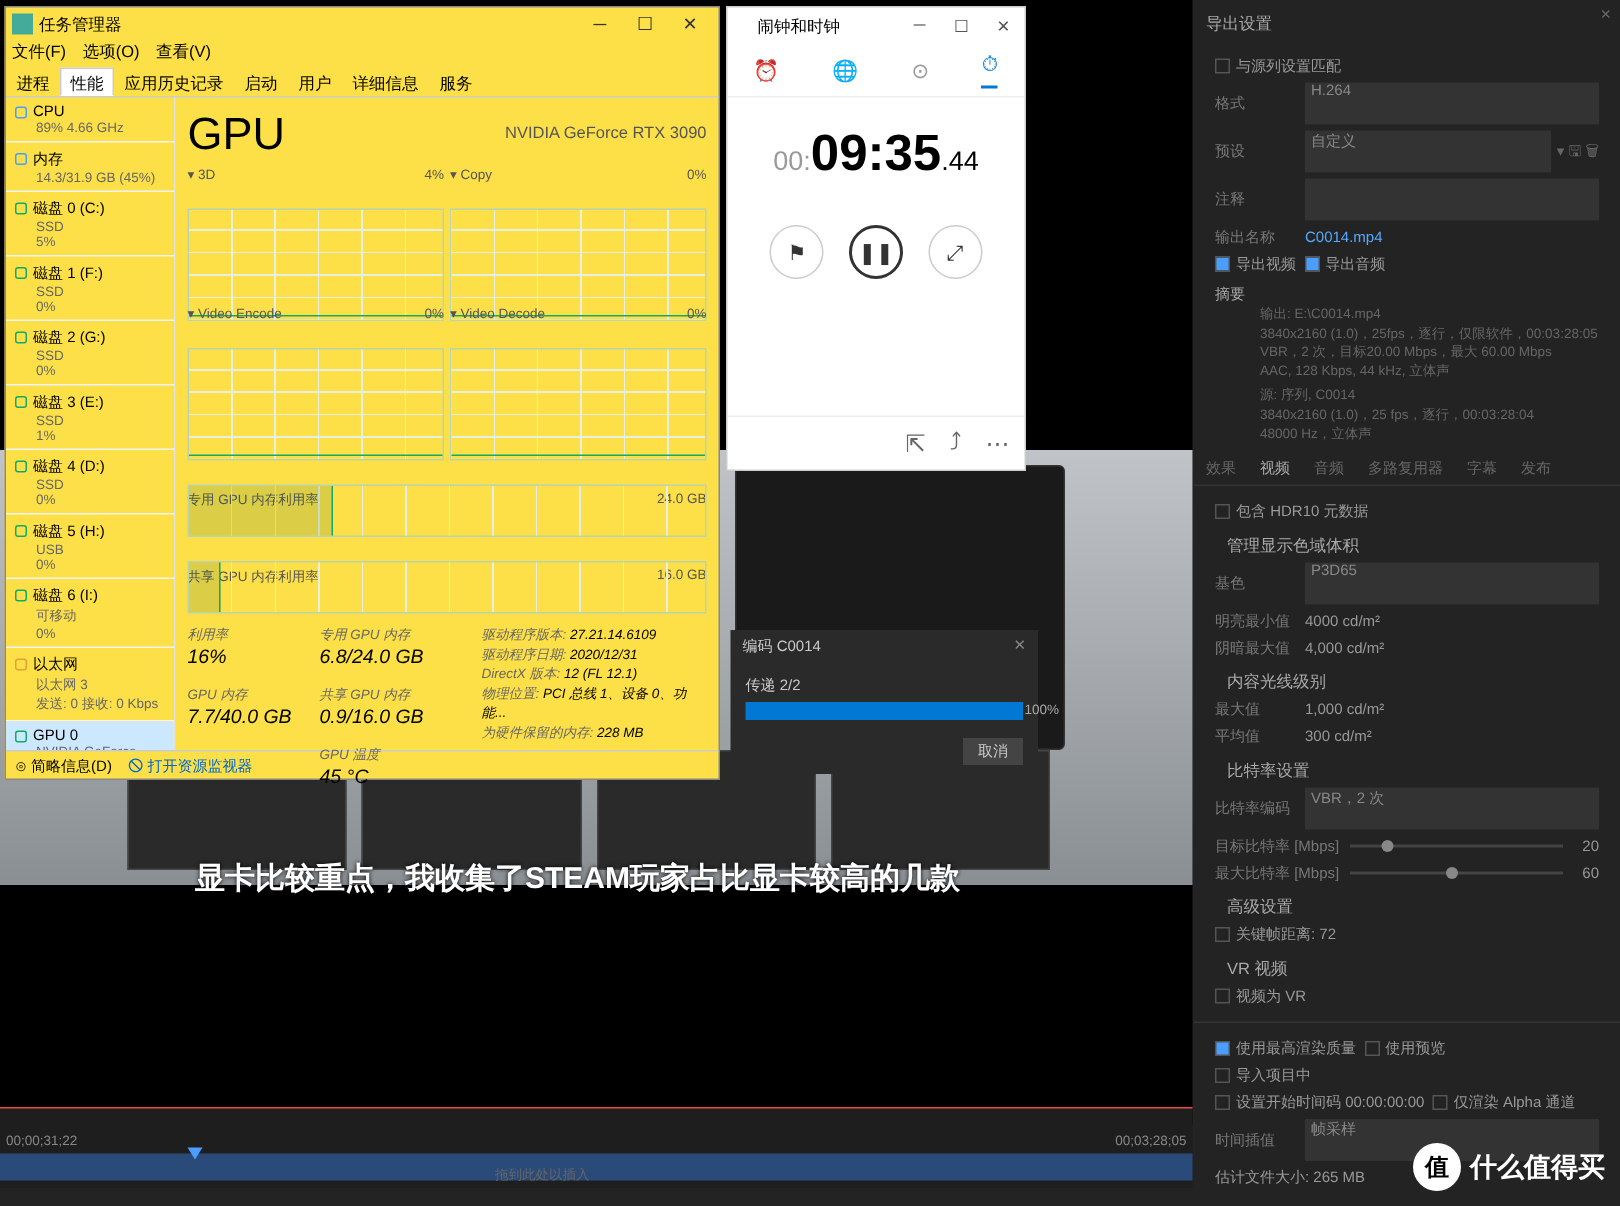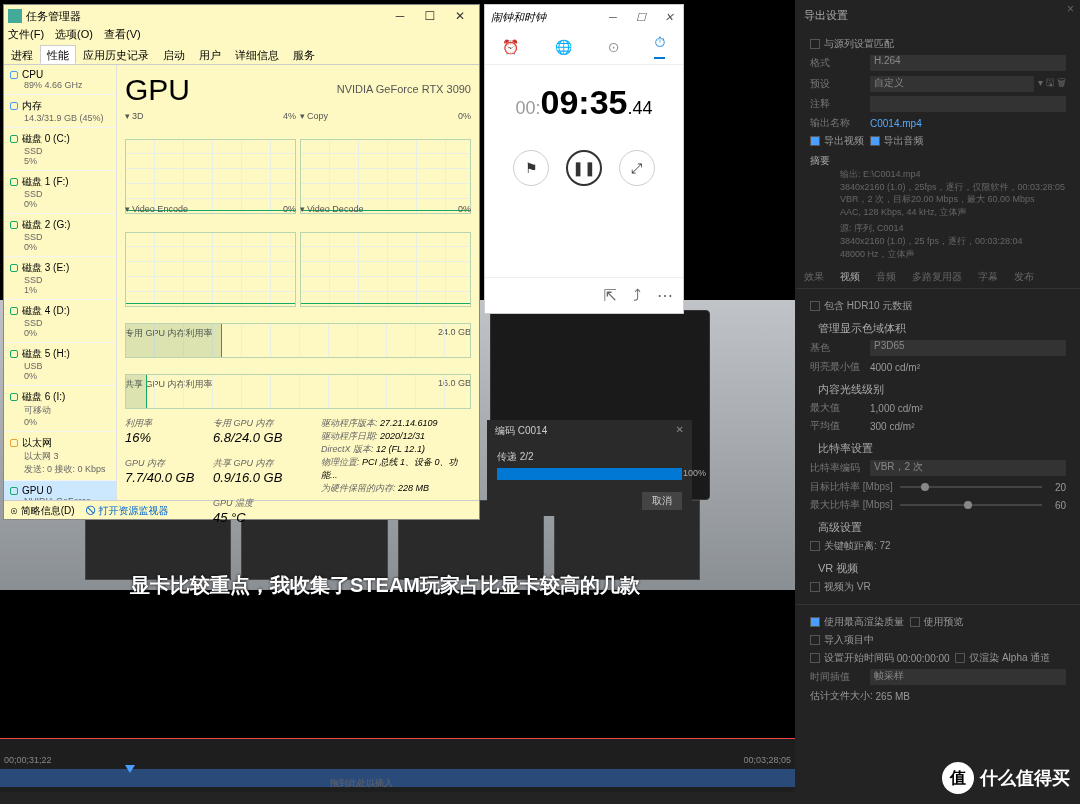--- a/index.html
+++ b/index.html
@@ -21,32 +21,32 @@
 .tl-label { position: absolute; left: 380px; top: 32px; color: #666; font-size: 9px; }
 .tl-label2 { position: absolute; left: 330px; bottom: 2px; color: #666; font-size: 9px; }
 
 
 .export-panel { position: absolute; right: 0; top: 0; width: 284px; height: 804px; background: #232323; color: #999; font-size: 10px; }
 .ep-close { position: absolute; right: 6px; top: 2px; color: #666; font-size: 12px; }
 .ep-section { padding: 6px 14px; }
 .ep-title { color: #aaa; font-size: 11px; margin: 8px 0 4px; padding-left: 8px; }
 .ep-row { display: flex; align-items: center; margin: 4px 0; font-size: 10px; }
 .ep-label { width: 60px; color: #777; }
-.ep-input { flex: 1; background: #333; border: none; height: 16px; color: #888; padding: 0 4px; font-size: 10px; }
+.ep-input { flex: 1; background: #333; border: none; height: 28px; color: #888; padding: 0 4px; font-size: 10px; }
 .ep-chk { width: 10px; height: 10px; border: 1px solid #555; margin-right: 4px; display: inline-block; }
 .ep-chk.on { background: #4a9eff; }
 .ep-small { color: #666; font-size: 9px; line-height: 1.4; padding-left: 30px; }
 .ep-slider { flex: 1; height: 2px; background: #444; position: relative; }
 .ep-slider-dot { width: 8px; height: 8px; background: #888; border-radius: 50%; position: absolute; top: -3px; left: 30%; }
 .ep-tabs { display: flex; border-bottom: 1px solid #333; }
 .ep-tab { padding: 4px 8px; color: #666; font-size: 10px; }
 .ep-tab.active { color: #aaa; }
 
 
-.taskmgr { position: absolute; left: 3px; top: 4px; width: 477px; height: 516px; background: #fef9c3; border: 1px solid #888; font-size: 11px; }
+.taskmgr { position: absolute; left: 3px; top: 4px; width: 477px; height: 516px; background: #fde047; border: 1px solid #888; font-size: 11px; }
 .tm-titlebar { height: 22px; display: flex; align-items: center; padding: 0 4px; }
 .tm-icon { width: 14px; height: 14px; background: #4a9; margin-right: 4px; }
 .tm-title { flex: 1; }
 .tm-winbtn { width: 30px; text-align: center; color: #333; font-size: 12px; }
 .tm-menu { height: 18px; padding: 0 4px; font-size: 11px; }
 .tm-menu span { margin-right: 8px; }
 .tm-tabs { height: 20px; border-bottom: 1px solid #ccc; display: flex; font-size: 11px; }
 .tm-tab { padding: 2px 6px; border: 1px solid transparent; }
 .tm-tab.active { border: 1px solid #ccc; border-bottom: 1px solid #fff; background: #fff; }
 .tm-body { display: flex; height: 435px; }
@@ -73,21 +73,21 @@
 .tm-stats { display: grid; grid-template-columns: 80px 100px 150px; gap: 12px 8px; margin-top: 8px; font-size: 10px; font-style: italic; }
 .tm-stat-label { color: #666; font-size: 9px; }
 .tm-stat-val { color: #000; font-size: 13px; }
 .tm-info { font-size: 9px; color: #666; }
 .tm-info-val { color: #000; margin-top: 20px; }
 .tm-footer { height: 20px; border-top: 1px solid #ccc; padding: 2px 6px; font-size: 10px; }
 .tm-footer a { color: #06c; margin-left: 8px; }
 
 
 .clock { position: absolute; left: 484px; top: 4px; width: 200px; height: 310px; background: #fff; border: 1px solid #ccc; }
-.clk-titlebar { height: 24px; display: flex; align-items: center; font-size: 11px; padding-left: 6px; font-style: italic; }
+.clk-titlebar { height: 24px; display: flex; align-items: center; font-size: 11px; padding-left: 20px; }
 .clk-winbtn { width: 28px; text-align: center; color: #555; }
 .clk-tabs { height: 36px; display: flex; justify-content: space-around; align-items: center; border-bottom: 1px solid #eee; }
 .clk-tab { color: #999; font-size: 14px; }
 .clk-tab.active { color: #0078d4; border-bottom: 2px solid #0078d4; padding-bottom: 6px; }
 .clk-time { text-align: center; padding: 18px 0; font-weight: 300; }
 .clk-time-sm { font-size: 18px; color: #999; }
 .clk-time-lg { font-size: 34px; color: #000; font-weight: 600; }
 .clk-time-ms { font-size: 18px; color: #000; }
 .clk-controls { display: flex; justify-content: space-around; padding: 10px 20px; }
 .clk-btn { width: 36px; height: 36px; border: 1px solid #ccc; border-radius: 50%; display: flex; align-items: center; justify-content: center; font-size: 14px; color: #333; }
@@ -183,20 +183,24 @@
       </div>
     <div class="ep-title">管理显示色域体积</div>
     <div class="ep-row">
         <span class="ep-label">基色</span>
         <div class="ep-input">P3D65</div>
       </div>
     <div class="ep-row">
         <span class="ep-label">明亮最小值</span>
         <span>4000 cd/m²</span>
       </div>
+    <div class="ep-row">
+        <span class="ep-label">阴暗最大值</span>
+        <span>4,000 cd/m²</span>
+      </div>
     <div class="ep-title">内容光线级别</div>
     <div class="ep-row">
         <span class="ep-label">最大值</span>
         <span>1,000 cd/m²</span>
       </div>
     <div class="ep-row">
         <span class="ep-label">平均值</span>
         <span>300 cd/m²</span>
       </div>
     <div class="ep-title">比特率设置</div>

